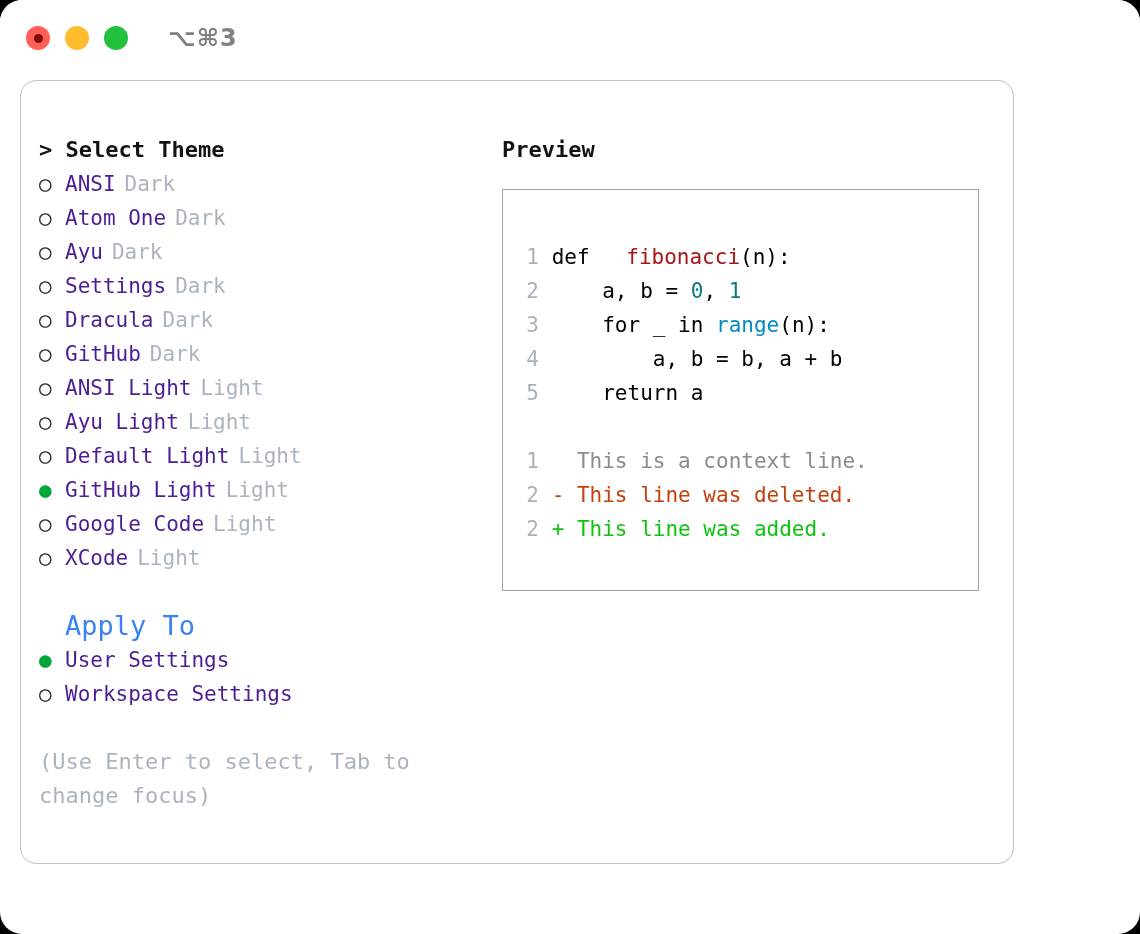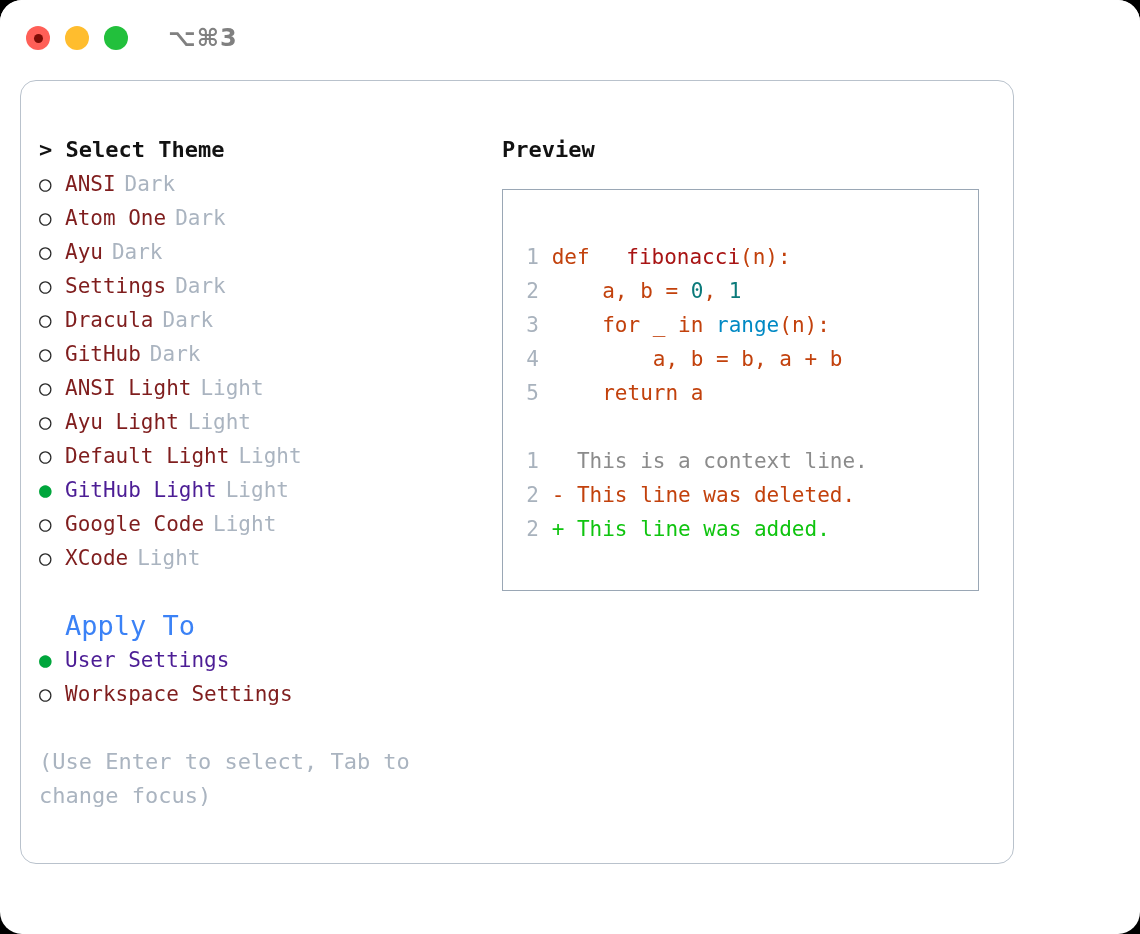--- a/index.html
+++ b/index.html
@@ -103,21 +103,21 @@
   }
   .marker {
     width: 26px;
     flex: 0 0 26px;
     font-size: 21px;
     color: #2b2b2b;
     line-height: 34px;
     display: inline-block;
   }
   .marker.sel { color: #00a63c; }
-  .opt-label { color: #7f1d1d; }
+  .opt-label { color: #4c1d95; }
   .opt.selected .opt-label { color: #4c1d95; }
   .opt-tag {
     color: #aab4c0;
     padding-left: 9px;
   }
 
   .section-gap { height: 34px; }
 
   .sub-hdr {
     font-size: 27px;
@@ -159,21 +159,21 @@
     line-height: 34px;
     white-space: pre;
   }
   .code-line { height: 34px; white-space: pre; }
   .ln {
     display: inline-block;
     width: 22px;
     text-align: right;
     color: #a8b2bd;
   }
-  .tok-plain { color: #c2410c; margin-top: 8px; }
+  .tok-plain { color: #000000; margin-top: 8px; }
   .tok-fn    { color: #a81414; margin-left: 24px; }
   .tok-num   { color: #0b7a7a; }
   .tok-builtin { color: #0089c4; }
 
   .diff-ctx { color: #8b8b8b; }
   .diff-del { color: #c2410c; }
   .diff-add { color: #0fc40f; }
 
   .spacer-line { height: 34px; }
 </style>

